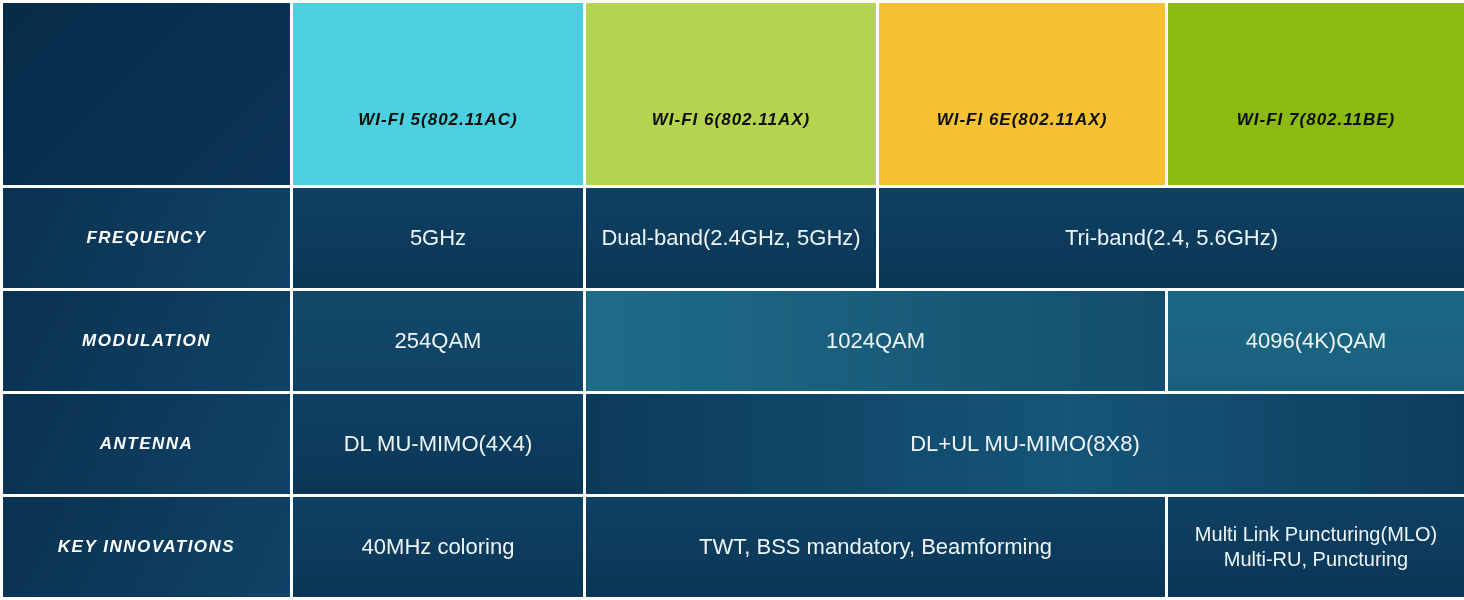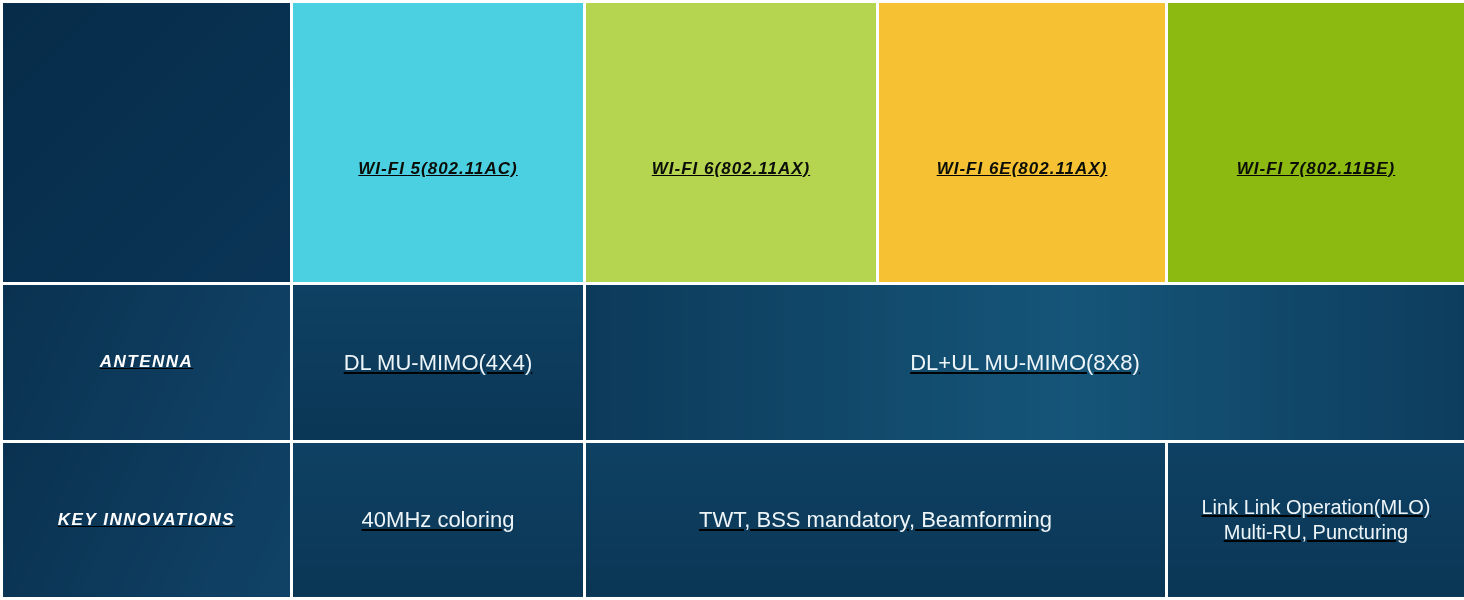--- a/index.html
+++ b/index.html
@@ -1,17 +1,17 @@
 <!DOCTYPE html>
 <html><head>
 <meta charset="utf-8">
 <style>
   html,body{margin:0;padding:0;background:#ffffff;}
   body{font-family:"Liberation Sans", sans-serif;}
-  .stage{width:1464px;height:600px;position:relative;background:#be185d;text-decoration:underline;}
+  .stage{width:1464px;height:600px;position:relative;background:#be185d;}
   table.wifi{
     width:1464px;height:600px;
     border-collapse:collapse;table-layout:fixed;
   }
   table.wifi td, table.wifi th{
     border:3px solid #ffffff;
     padding:0 6px;
     text-align:center;vertical-align:middle;
     overflow:hidden;
   }
@@ -68,33 +68,45 @@
 
     <tbody>
         <tr class="header-row">
       <th class="corner"></th>
       <th class="hdr hdr-wifi5">WI-FI 5(802.11AC)</th>
       <th class="hdr hdr-wifi6">WI-FI 6(802.11AX)</th>
       <th class="hdr hdr-wifi6e">WI-FI 6E(802.11AX)</th>
       <th class="hdr hdr-wifi7">WI-FI 7(802.11BE)</th>
     </tr>
 
+    <tr class="data-row">
+      <td class="label-cell">FREQUENCY</td>
+      <td class="cell bg-navy">5GHz</td>
+      <td class="cell bg-navy">Dual-band(2.4GHz, 5GHz)</td>
+      <td class="cell bg-navy" colspan="2">Tri-band(2.4, 5.6GHz)</td>
+    </tr>
 
 
 
+    <tr class="data-row">
+      <td class="label-cell">MODULATION</td>
+      <td class="cell bg-mid">254QAM</td>
+      <td class="cell bg-grad-tealfade" colspan="2">1024QAM</td>
+      <td class="cell bg-teal">4096(4K)QAM</td>
+    </tr>
 
     <tr class="data-row">
       <td class="label-cell">ANTENNA</td>
       <td class="cell bg-navy">DL MU-MIMO(4X4)</td>
       <td class="cell bg-grad-center" colspan="3">DL+UL MU-MIMO(8X8)</td>
     </tr>
 
 
     <tr class="data-row">
       <td class="label-cell">KEY INNOVATIONS</td>
       <td class="cell bg-navy">40MHz coloring</td>
       <td class="cell bg-navy" colspan="2">TWT, BSS mandatory, Beamforming</td>
-      <td class="cell bg-navy" style="font-size:20px">Link Link Operation(MLO)
+      <td class="cell bg-navy" style="font-size:20px">Multi Link Puncturing(MLO)
 Multi-RU, Puncturing</td>
     </tr>
   </tbody>
     </table>
 </div>
 
 </body></html>

